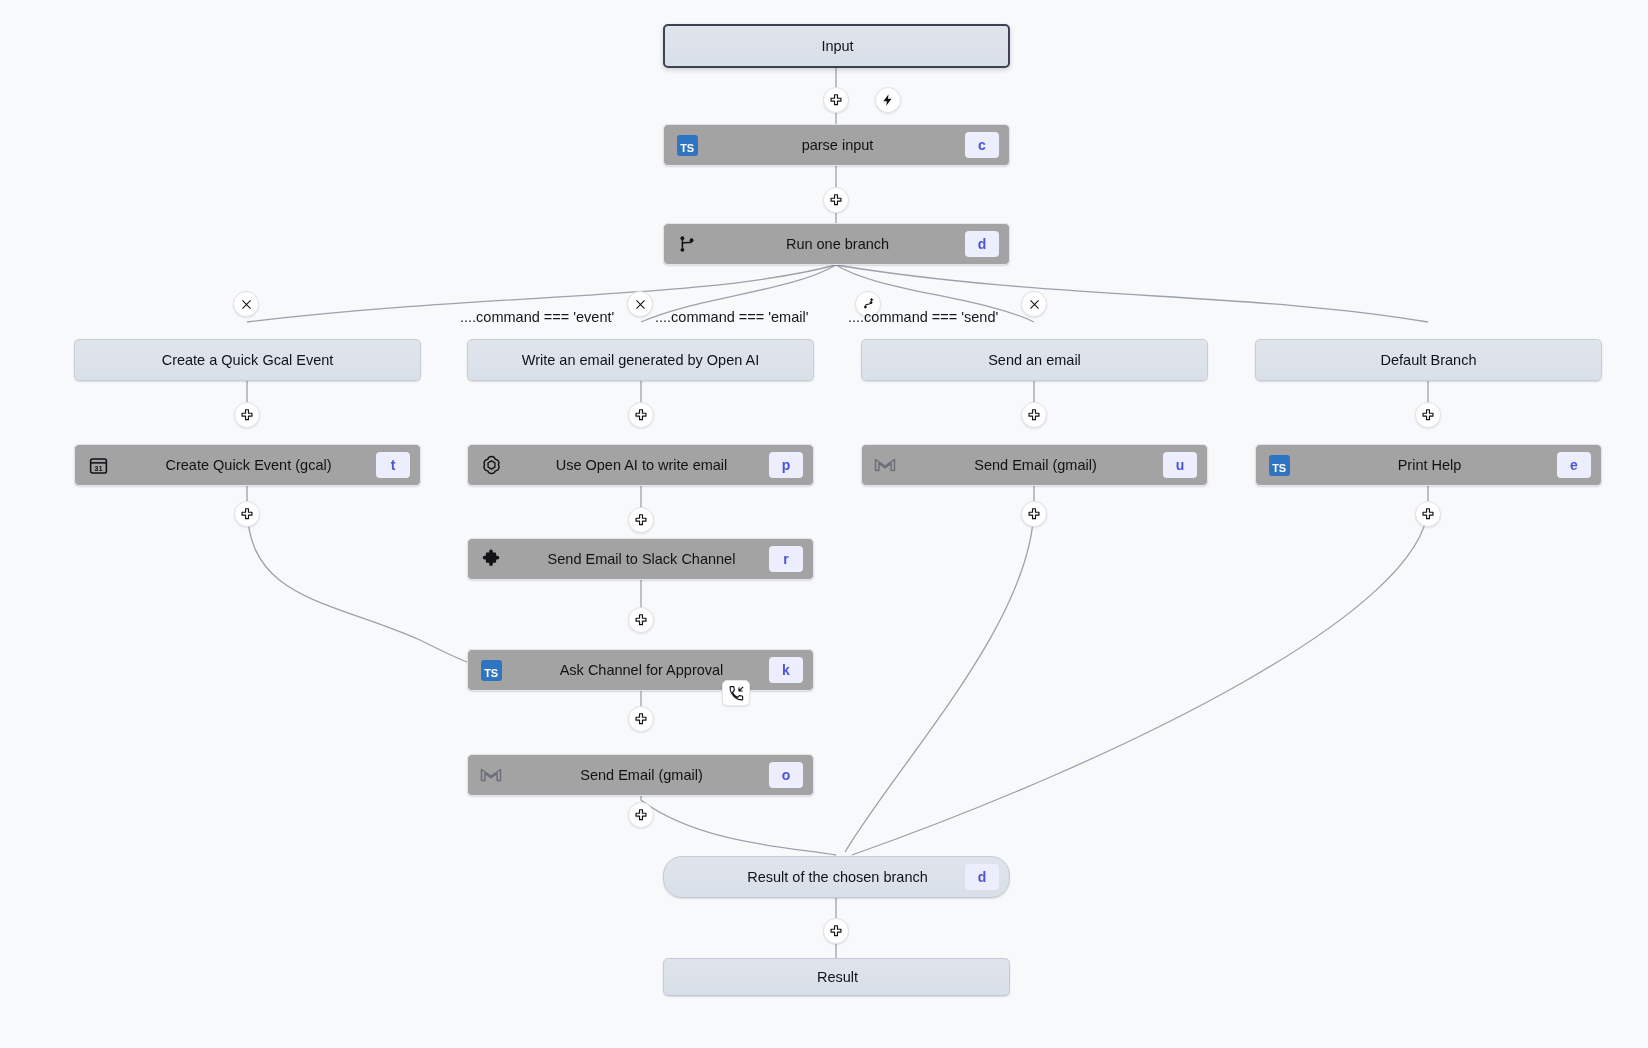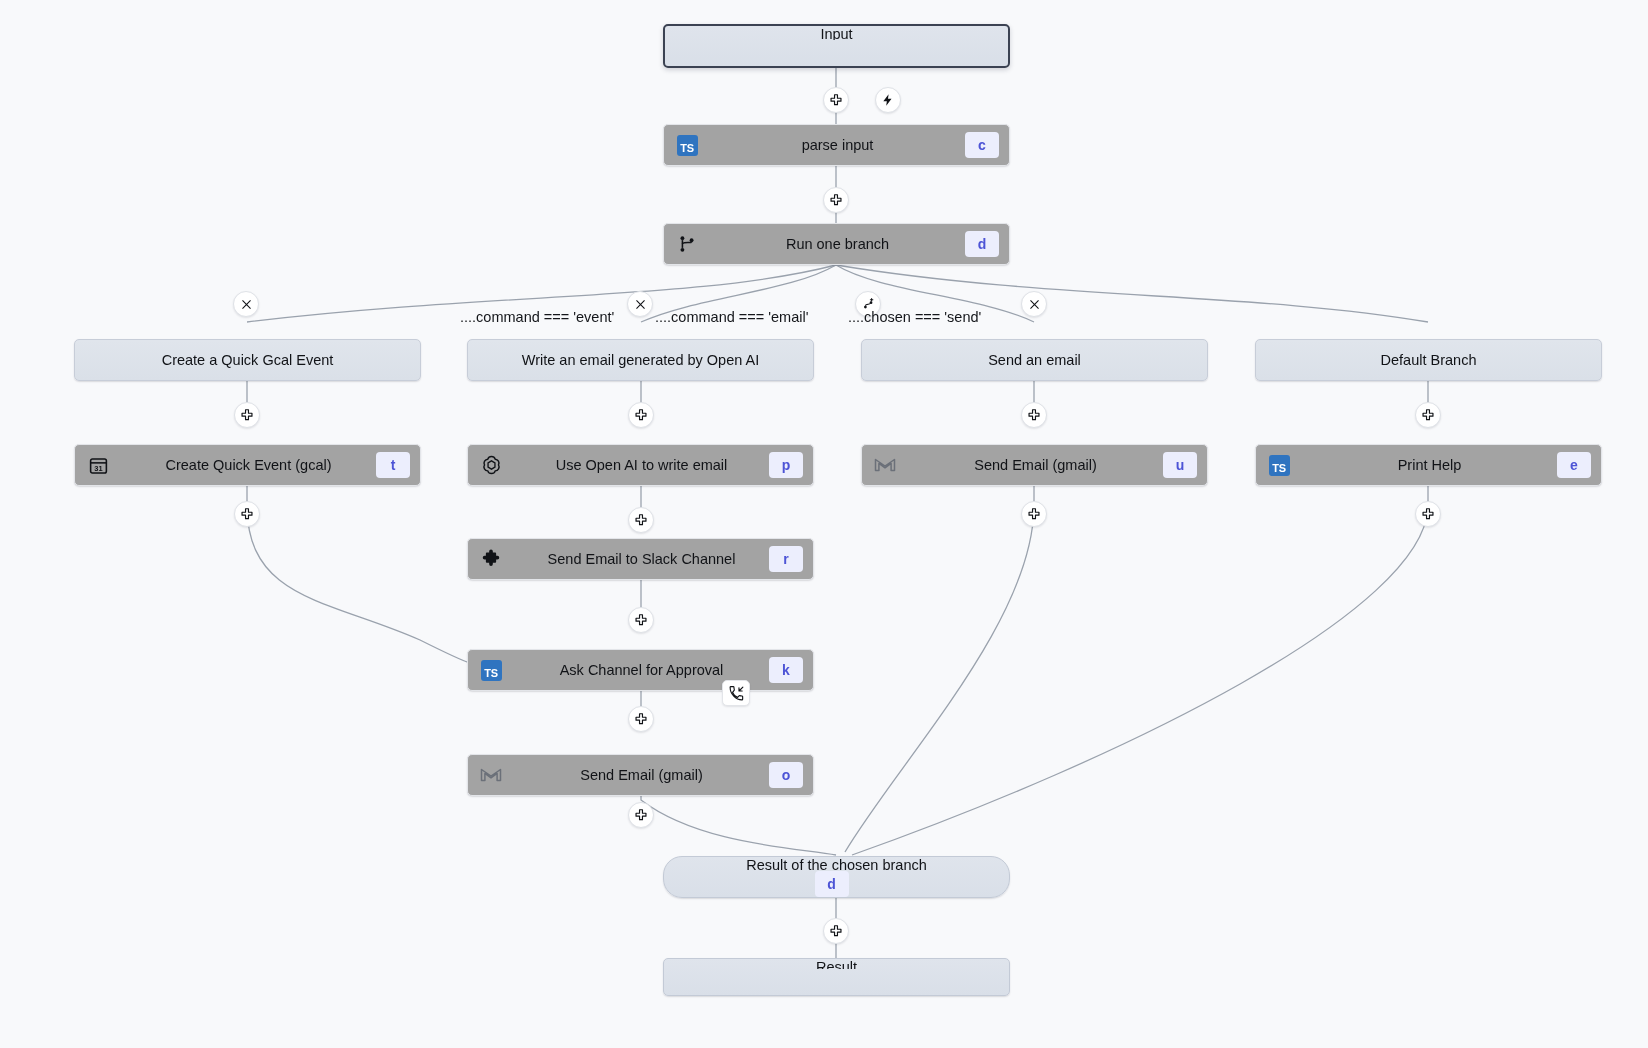--- a/index.html
+++ b/index.html
@@ -69,21 +69,20 @@
     display: flex;
     align-items: center;
     justify-content: center;
   }
   .node .badge.empty { background: transparent; }
 
   
   .node.terminal {
     background: linear-gradient(180deg,#dfe4ec 0%, #d9dfe8 100%);
     border: 1px solid #c3cad6;
-    flex-direction: column;
   }
   .node.terminal.selected {
     border: 2px solid #3b4252;
     box-shadow: 0 2px 5px rgba(15,23,42,0.18);
   }
   .node.branchhead {
     background: linear-gradient(180deg,#e0e5ec 0%, #dae0e8 100%);
     border: 1px solid #c7cdd8;
     justify-content: center;
   }
@@ -239,21 +238,21 @@
   <div class="cond-label" style="left:655px; top:297px;">....command === 'email'</div>
 
   <div class="handle" style="left:855px; top:291px;">
     <svg width="15" height="15" viewBox="0 0 24 24">
       <circle cx="7" cy="16" r="2.2" fill="#111317"></circle>
       <circle cx="16" cy="9" r="2.2" fill="#111317"></circle>
       <path d="M7 14 C 7 11 14 12 14.6 10.4" stroke="#111317" stroke-width="1.7" fill="none"></path>
       <path d="M17 2.5 v4 M15 4.5 h4" stroke="#111317" stroke-width="1.7" fill="none" stroke-linecap="round"></path>
     </svg>
   </div>
-  <div class="cond-label" style="left:848px; top:297px;">....chosen === 'send'</div>
+  <div class="cond-label" style="left:848px; top:297px;">....command === 'send'</div>
 
   <div class="handle" style="left:1021px; top:291px;">
     <svg width="13" height="13" viewBox="0 0 24 24">
       <path d="M5 5 L19 19 M19 5 L5 19" stroke="#111317" stroke-width="2" fill="none" stroke-linecap="round"></path>
     </svg>
   </div>
 
   <div class="node branchhead" style="left:74px; top:339px; width:347px; height:42px;">
     <span class="label">Create a Quick Gcal Event</span>
   </div>

